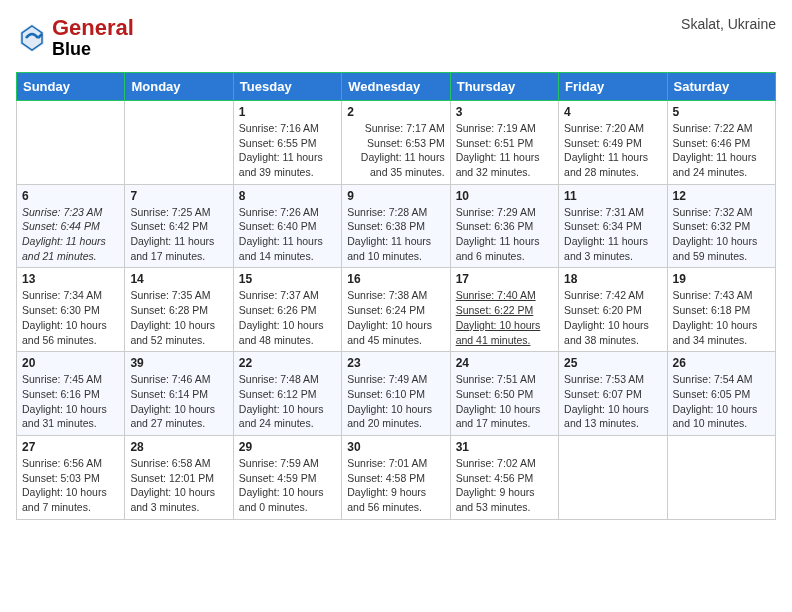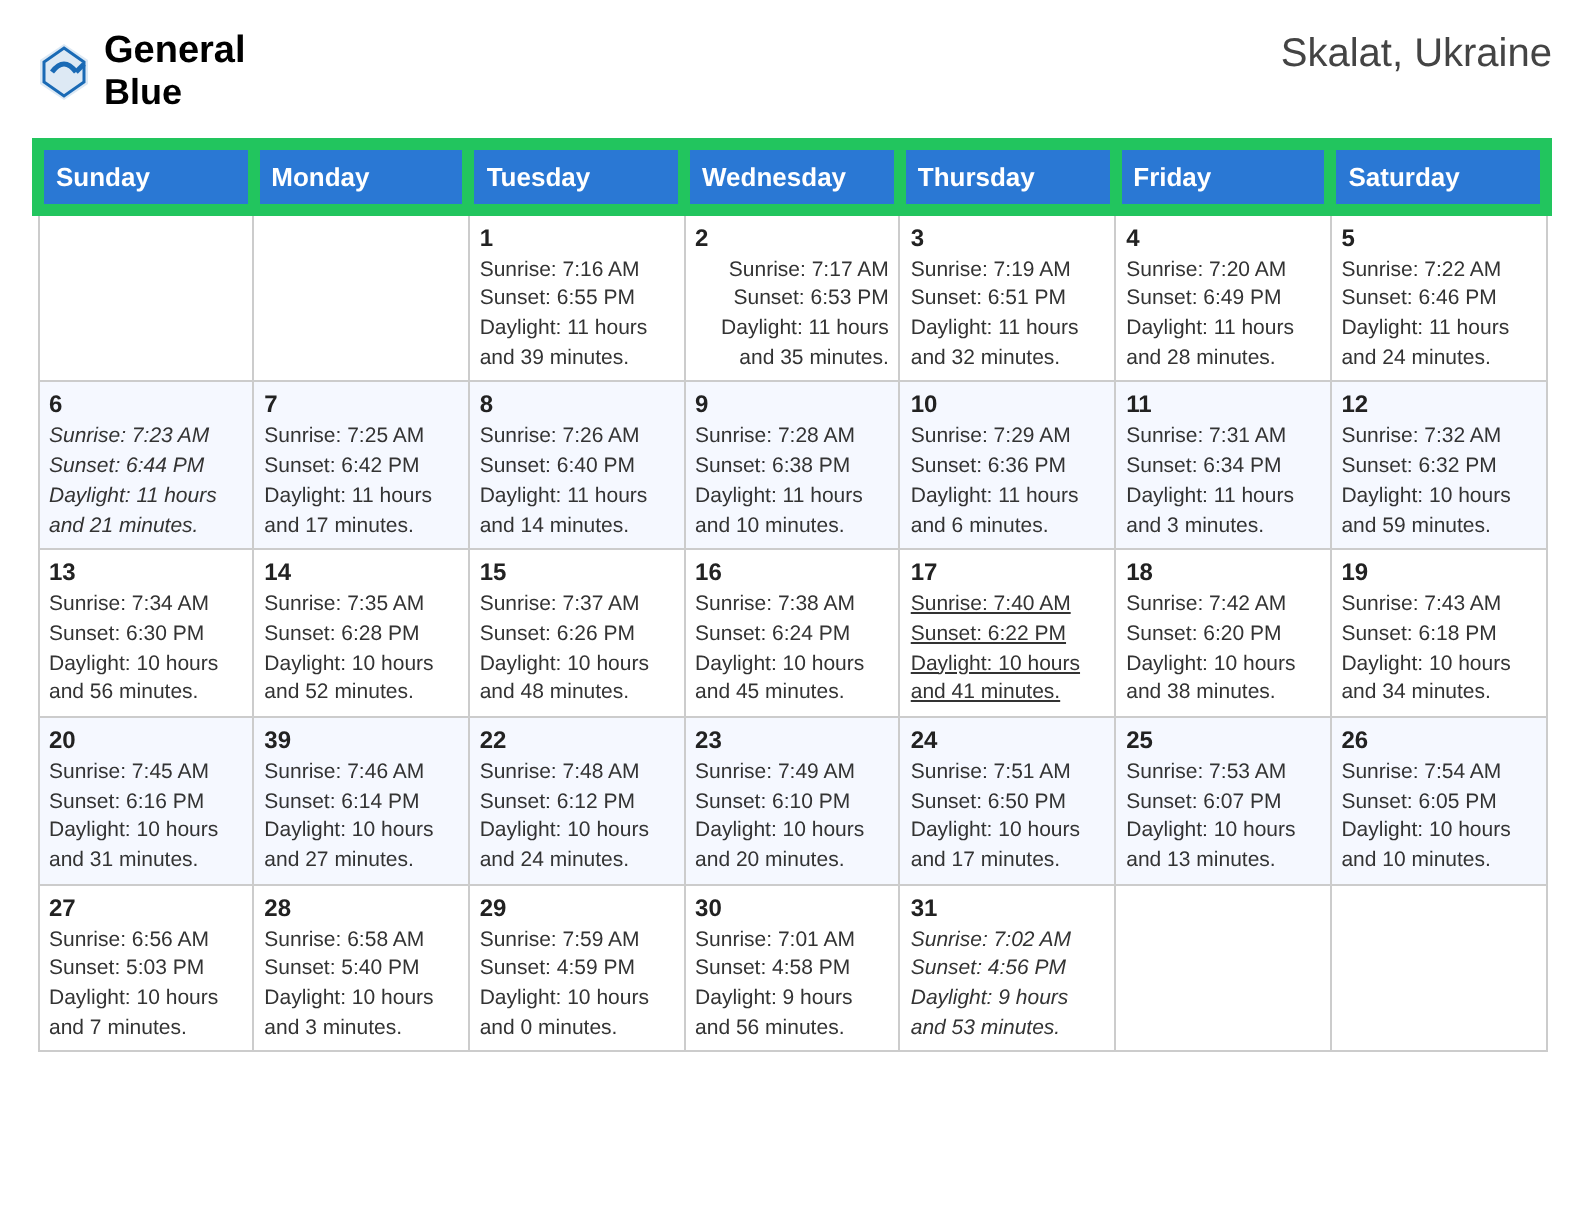--- a/index.html
+++ b/index.html
@@ -19,23 +19,23 @@
     .logo {
       display: flex;
       align-items: center;
     }
     .logo-text {
       display: flex;
       flex-direction: column;
       line-height: 1.1;
     }
     .logo-general {
-      font-size: 19px;
-      font-weight: bold;
-      color: #000000;
+      font-size: 22px;
+      font-weight: bold;
+      color: #b91c1c;
     }
     .logo-blue {
       font-size: 18px;
       font-weight: bold;
       color: #000000;
     }
     .logo-icon {
       width: 32px;
       height: 32px;
       margin-right: 4px;
@@ -43,36 +43,36 @@
     .title-block {
       text-align: right;
     }
     .month-title {
       font-size: 36px;
       font-weight: bold;
       color: #222;
       line-height: 1.1;
     }
     .location {
-      font-size: 20px;
+      font-size: 14px;
       color: #444;
     }
     .calendar {
       width: 100%;
       border-collapse: collapse;
       font-size: 11px;
     }
     .calendar th {
       background: #2a78d4;
       color: #fff;
       text-align: left;
       padding: 6px 6px;
       font-size: 13px;
       font-weight: bold;
-      border: 6px solid #22c55e;
+      border: 1px solid #22c55e;
     }
     .calendar td {
       border: 1px solid #ccc;
       vertical-align: top;
       padding: 4px 5px;
       width: 108px;
       min-height: 80px;
       height: 80px;
       background: #fff;
     }
@@ -297,38 +297,38 @@
       <tr>
         <td>
           <div class="day-number">27</div>
           <div class="day-info" style="white-space: pre-line;">Sunrise: 6:56 AM
 Sunset: 5:03 PM
 Daylight: 10 hours and 7 minutes.</div>
         </td>
         <td>
           <div class="day-number">28</div>
           <div class="day-info" style="white-space: pre-line;">Sunrise: 6:58 AM
-Sunset: 5:40 PM
+Sunset: 12:01 PM
 Daylight: 10 hours and 3 minutes.</div>
         </td>
         <td>
           <div class="day-number">29</div>
           <div class="day-info" style="white-space: pre-line;">Sunrise: 7:59 AM
 Sunset: 4:59 PM
 Daylight: 10 hours and 0 minutes.</div>
         </td>
         <td>
           <div class="day-number">30</div>
           <div class="day-info" style="white-space: pre-line;">Sunrise: 7:01 AM
 Sunset: 4:58 PM
 Daylight: 9 hours and 56 minutes.</div>
         </td>
         <td>
           <div class="day-number">31</div>
-          <div class="day-info" style="white-space: pre-line; font-style: italic;">Sunrise: 7:02 AM
+          <div class="day-info" style="white-space: pre-line;">Sunrise: 7:02 AM
 Sunset: 4:56 PM
 Daylight: 9 hours and 53 minutes.</div>
         </td>
         <td class="empty-cell"></td>
         <td class="empty-cell"></td>
       </tr>
     </tbody>
 </table>
 
 </body></html>

